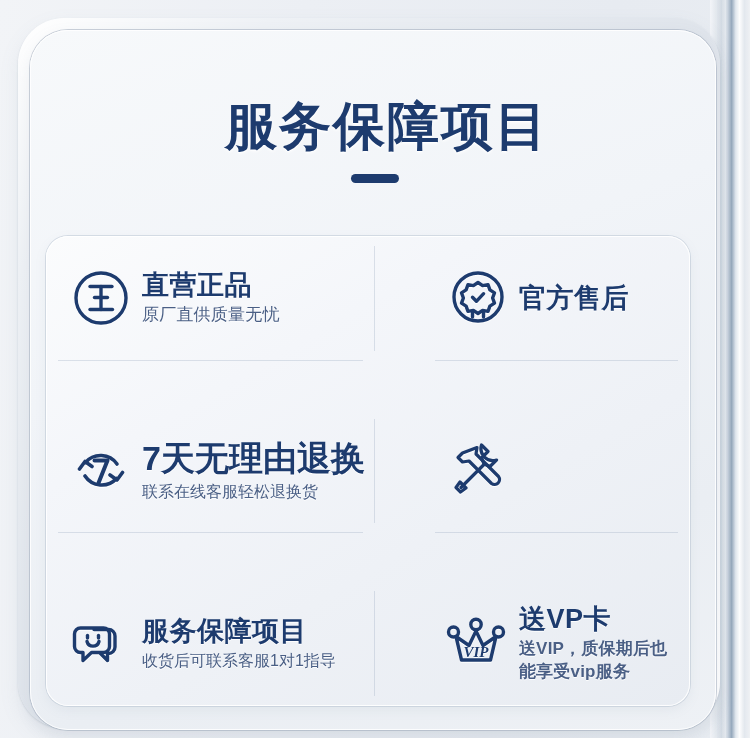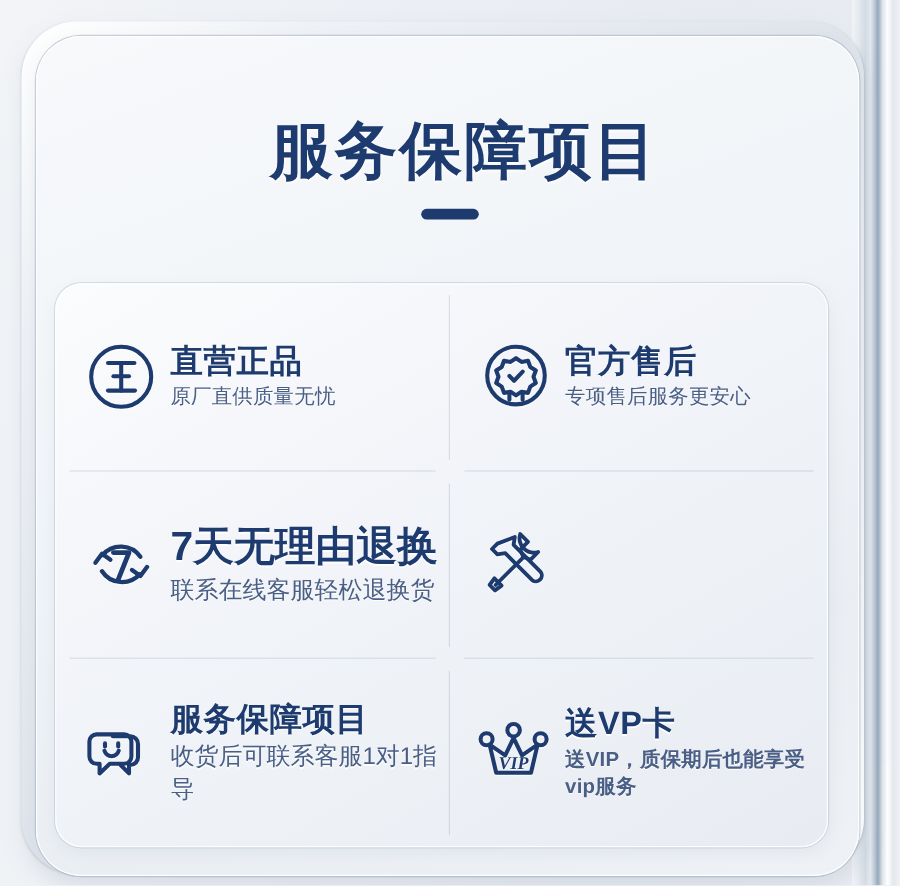--- a/index.html
+++ b/index.html
@@ -124,20 +124,21 @@
       0 4px 12px rgba(130,145,165,.10);
     overflow: hidden;
   }
 
   .grid {
     position: absolute;
     inset: 0;
     display: grid;
     grid-template-columns: 1fr 1fr;
     grid-template-rows: 1fr 1fr 1fr;
+    gap: 48px;
   }
 
   .cell {
     position: relative;
     display: flex;
     align-items: center;
     padding: 0 10px 0 22px;
     box-sizing: border-box;
   }
   
@@ -190,21 +191,21 @@
     margin-top: 4px;
     font-size: 17px;
     font-weight: 400;
     color: #4a5f85;
     line-height: 1.34;
     letter-spacing: .2px;
     text-shadow: 0 1px 0 rgba(255,255,255,.85);
   }
   
   .cell-title.tight { font-size: 34px; letter-spacing: 0; }
-  .cell-sub.tight { font-size: 20px; letter-spacing: 0; }
+  .cell-sub.tight { font-size: 16px; letter-spacing: 0; }
   .cell-sub.two-line { white-space: normal; max-width: 215px; font-weight: bold; }
 </style>
 </head>
 <body>
 
 <div class="stage">
 
   <div class="edge-strip">
     <div class="edge-strip-2"></div>
   </div>
@@ -241,21 +242,20 @@
           <svg width="58" height="58" viewBox="0 0 58 58" fill="none" stroke="#1d3b6e" stroke-width="3.4" stroke-linecap="round" stroke-linejoin="round">
             <circle cx="29" cy="28" r="24"></circle>
             <path d="M29 13.5 l4.6 3.1 5.4 -1 1.9 5.2 4.6 3 -1.9 5.2 1.9 5.2 -4.6 3 -1.9 5.2 -5.4 -1 -4.6 3.1 -4.6 -3.1 -5.4 1 -1.9 -5.2 -4.6 -3 1.9 -5.2 -1.9 -5.2 4.6 -3 1.9 -5.2 5.4 1 z"></path>
             <path d="M23.5 28.3 l3.9 4 7.2 -7.6"></path>
             <path d="M23.5 43.5 v4.6"></path>
             <path d="M34.5 43.5 v4.6"></path>
           </svg>
         </div>
         <div class="cell-text">
           <div class="cell-title">官方售后</div>
-          <div class="cell-sub">专项售后服务更安心</div>
         </div>
       </div>
 
       <div class="cell bdr-r bdr-b">
         <div class="cell-icon">
           <svg width="58" height="58" viewBox="0 0 58 58" fill="none" stroke="#1d3b6e" stroke-width="3.6" stroke-linecap="round" stroke-linejoin="round">
             <path d="M45 22 A20 20 0 0 0 13.5 20.5"></path>
             <path d="M13 34 A20 20 0 0 0 44.5 36.5"></path>
             <path d="M7.5 27 l5.5 -7.5 7 5"></path>
             <path d="M50.5 30.5 l-5.5 7.5 -7 -5"></path>

